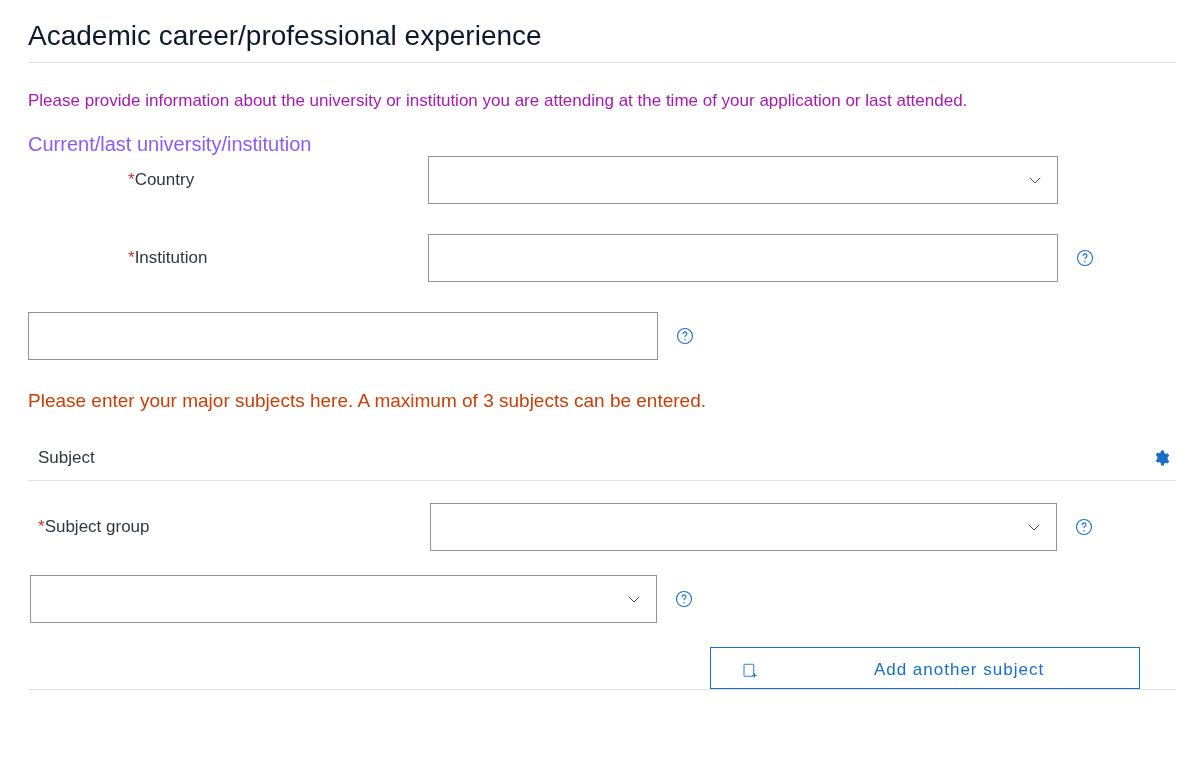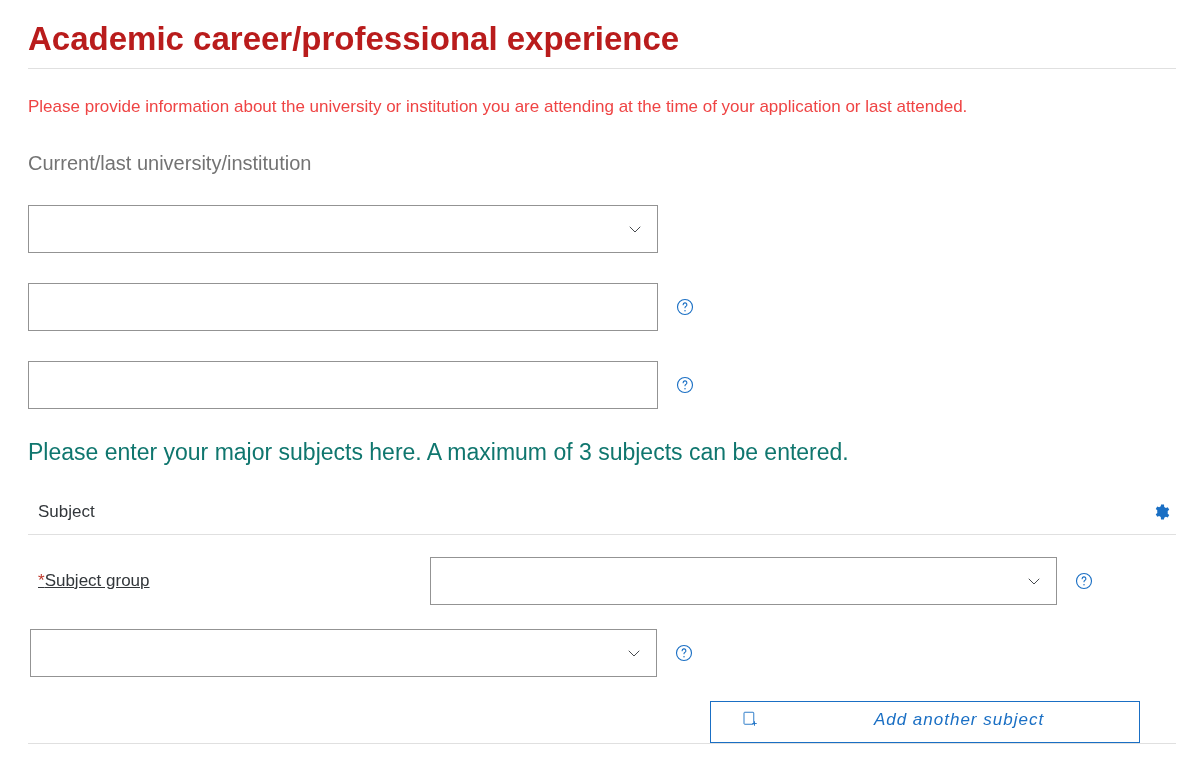--- a/index.html
+++ b/index.html
@@ -9,40 +9,39 @@
     }
     body {
       font-family: "Segoe UI", Arial, sans-serif;
       font-size: 16px;
       color: #32363a;
       background: #ffffff;
       padding: 20px 28px;
       width: 1204px;
     }
     .page-title {
-      color: #b91c1c;
-      font-size: 33px;
-      font-weight: 700;
+      color: #0f172a;
+      font-size: 28px;
+      font-weight: 400;
       margin-bottom: 10px;
     }
     .title-divider {
       border: none;
       border-top: 1px solid #e0e0e0;
       margin-bottom: 28px;
     }
     .intro-text {
-      color: #ef4444;
-      font-size: 17px;
-      margin-bottom: 35px;
+      color: #a21caf;
+      font-size: 17px;
+      margin-bottom: 22px;
     }
     .section-title {
-      color: #737373;
+      color: #8b5cf6;
       font-size: 20px;
       font-weight: 400;
-      margin-bottom: 30px;
     }
     .form-row {
       display: flex;
       align-items: center;
       margin-bottom: 30px;
     }
     .form-label {
       width: 400px;
       padding-left: 100px;
       font-size: 17px;
@@ -89,22 +88,22 @@
       width: 18px;
       height: 18px;
       cursor: pointer;
       flex-shrink: 0;
     }
     .help-icon svg {
       width: 18px;
       height: 18px;
     }
     .secondary-text {
-      font-size: 23px;
-      color: #0f766e;
+      font-size: 19px;
+      color: #c2410c;
       margin-bottom: 24px;
     }
     .subject-header {
       display: flex;
       align-items: center;
       justify-content: space-between;
       border-bottom: 1px solid #e0e0e0;
       padding: 12px 0 12px 10px;
       margin-bottom: 22px;
     }
@@ -118,52 +117,50 @@
       cursor: pointer;
       margin-right: 6px;
     }
     .gear-icon svg {
       width: 18px;
       height: 18px;
       fill: #1a6fc4;
     }
     .subject-form .form-row {
       margin-bottom: 24px;
-      text-decoration: underline;
     }
     .subject-form .form-label {
       padding-left: 10px;
     }
     .subject-form .input-wrapper {
       width: 627px;
       margin-left: 2px;
     }
     .add-button-row {
       display: flex;
       justify-content: flex-end;
       padding-right: 36px;
       margin-top: 8px;
       border-bottom: 1px solid #e0e0e0;
       padding-bottom: 0;
     }
     .add-button {
       display: flex;
-      align-items: flex-start;
+      align-items: flex-end;
       justify-content: center;
       border: 1px solid #1a6fc4;
       background: #fff;
       color: #1a6fc4;
       font-size: 17px;
       letter-spacing: 1px;
       padding: 8px 30px;
       cursor: pointer;
       width: 430px;
       height: 42px;
       gap: 50px;
-      font-style: italic;
     }
     .add-button .add-icon {
       width: 18px;
       height: 18px;
       margin-right: 0;
     }
     .add-button .add-icon svg {
       width: 18px;
       height: 18px;
       stroke: #1a6fc4;
@@ -179,31 +176,37 @@
 <body>
 
 <h1 class="page-title">Academic career/professional experience</h1>
 <hr class="title-divider">
 
 <p class="intro-text">Please provide information about the university or institution you are attending at the time of your application or last attended.</p>
 
 <h2 class="section-title">Current/last university/institution</h2>
 
 <div class="form-row">
+  <label class="form-label">
+    <span class="required">*</span><span>Country</span>
+  </label>
   <div class="input-wrapper">
     <select class="input-select"></select>
     <span class="chevron">
       <svg viewBox="0 0 24 24">
           <polyline points="5 9 12 16 19 9"></polyline>
         </svg>
     </span>
   </div>
 </div>
 
 <div class="form-row">
+  <label class="form-label">
+    <span class="required">*</span><span>Institution</span>
+  </label>
   <div class="input-wrapper">
     <input type="text" class="input-text" value="" style="">
   </div>
   <span class="help-icon">
     <svg viewBox="0 0 24 24">
         <circle cx="12" cy="12" r="10" fill="none" stroke="#1a6fc4" stroke-width="1.5"></circle>
         <path d="M9.5 9a2.5 2.5 0 1 1 3.5 2.3c-.8.4-1 1-1 1.7" fill="none" stroke="#1a6fc4" stroke-width="1.5" stroke-linecap="round"></path>
         <circle cx="12" cy="17" r="1" fill="#1a6fc4"></circle>
       </svg>
   </span>

